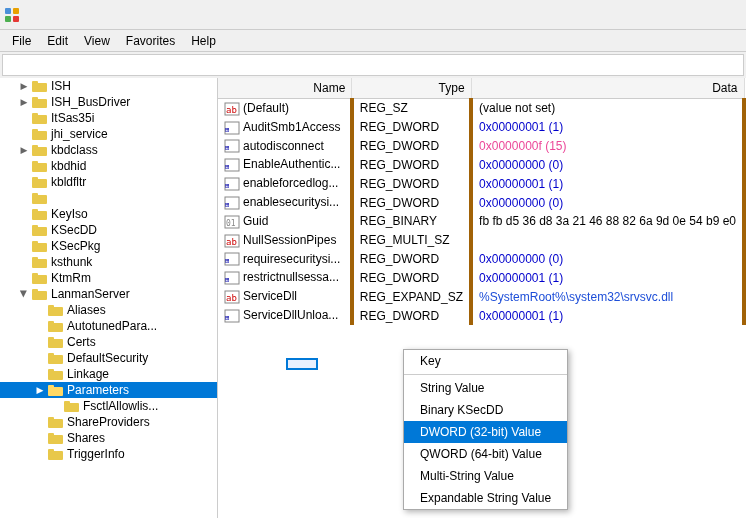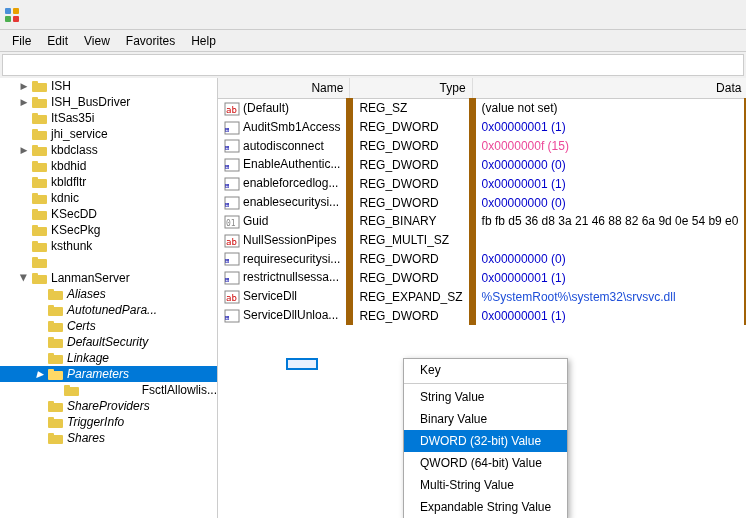--- a/index.html
+++ b/index.html
@@ -108,22 +108,22 @@
       margin-right: 3px;
       flex-shrink: 0;
       display: inline-block;
     }
     .tree-item .item-label {
       flex: 1;
     }
     .tree-item.selected .arrow { color: white; }
 
     .tree-indent-1 { padding-left: 16px; }
-    .tree-indent-2 { padding-left: 32px; font-style: italic; }
-    .tree-indent-3 { padding-left: 48px; text-align: right; }
+    .tree-indent-2 { padding-left: 32px; }
+    .tree-indent-3 { padding-left: 48px; }
 
     
     .right-panel {
       flex: 1;
       background: white;
       overflow: auto;
       position: relative;
     }
 
     
@@ -138,21 +138,21 @@
       border-right: 1px solid #ddd;
       padding: 3px 6px;
       text-align: right;
       font-weight: normal;
       position: sticky;
       top: 0;
       z-index: 1;
     }
     .reg-table td {
       padding: 2px 6px;
-      border-right: 7px solid #a16207;
+      border-right: 4px solid #a16207;
       white-space: nowrap;
       overflow: hidden;
       text-overflow: ellipsis;
     }
 
     .new-button {
       position: absolute;
       top: 280px;
       left: 210px;
       background: #e8f0fe;
@@ -283,21 +283,28 @@
           <rect x="0" y="2" width="6" height="4" fill="#e8c84a" rx="1"></rect>
         </svg>
       <span class="item-label">kbldfltr</span>
     </div>
     <div class="tree-item tree-indent-1">
       <span class="arrow"></span>
       <svg class="folder-icon" width="16" height="14" viewBox="0 0 16 14">
           <rect x="0" y="4" width="15" height="9" fill="#e8c84a" rx="1"></rect>
           <rect x="0" y="2" width="6" height="4" fill="#e8c84a" rx="1"></rect>
         </svg>
-      <span class="item-label">kdnic</span>
+    </div>
+    <div class="tree-item tree-indent-1">
+      <span class="arrow"></span>
+      <svg class="folder-icon" width="16" height="14" viewBox="0 0 16 14">
+          <rect x="0" y="4" width="15" height="9" fill="#e8c84a" rx="1"></rect>
+          <rect x="0" y="2" width="6" height="4" fill="#e8c84a" rx="1"></rect>
+        </svg>
+      <span class="item-label">KeyIso</span>
     </div>
     <div class="tree-item tree-indent-1">
       <span class="arrow"></span>
       <svg class="folder-icon" width="16" height="14" viewBox="0 0 16 14">
           <rect x="0" y="4" width="15" height="9" fill="#e8c84a" rx="1"></rect>
           <rect x="0" y="2" width="6" height="4" fill="#e8c84a" rx="1"></rect>
         </svg>
       <span class="item-label">KSecDD</span>
     </div>
     <div class="tree-item tree-indent-1">
@@ -315,20 +322,21 @@
           <rect x="0" y="2" width="6" height="4" fill="#e8c84a" rx="1"></rect>
         </svg>
       <span class="item-label">ksthunk</span>
     </div>
     <div class="tree-item tree-indent-1">
       <span class="arrow"></span>
       <svg class="folder-icon" width="16" height="14" viewBox="0 0 16 14">
           <rect x="0" y="4" width="15" height="9" fill="#e8c84a" rx="1"></rect>
           <rect x="0" y="2" width="6" height="4" fill="#e8c84a" rx="1"></rect>
         </svg>
+      <span class="item-label">KtmRm</span>
     </div>
     <div class="tree-item tree-indent-1">
       <span class="arrow" style="transform:rotate(90deg);display:inline-block;">▶</span>
       <svg class="folder-icon" width="16" height="14" viewBox="0 0 16 14">
           <rect x="0" y="4" width="15" height="9" fill="#e8c84a" rx="1"></rect>
           <rect x="0" y="2" width="6" height="4" fill="#e8c84a" rx="1"></rect>
         </svg>
       <span class="item-label">LanmanServer</span>
     </div>
     <div class="tree-item tree-indent-2">
@@ -394,29 +402,29 @@
           <rect x="0" y="2" width="6" height="4" fill="#e8c84a" rx="1"></rect>
         </svg>
       <span class="item-label">ShareProviders</span>
     </div>
     <div class="tree-item tree-indent-2">
       <span class="arrow"></span>
       <svg class="folder-icon" width="16" height="14" viewBox="0 0 16 14">
           <rect x="0" y="4" width="15" height="9" fill="#e8c84a" rx="1"></rect>
           <rect x="0" y="2" width="6" height="4" fill="#e8c84a" rx="1"></rect>
         </svg>
+      <span class="item-label">Shares</span>
+    </div>
+    <div class="tree-item tree-indent-2">
+      <span class="arrow"></span>
+      <svg class="folder-icon" width="16" height="14" viewBox="0 0 16 14">
+          <rect x="0" y="4" width="15" height="9" fill="#e8c84a" rx="1"></rect>
+          <rect x="0" y="2" width="6" height="4" fill="#e8c84a" rx="1"></rect>
+        </svg>
       <span class="item-label">TriggerInfo</span>
-    </div>
-    <div class="tree-item tree-indent-2">
-      <span class="arrow"></span>
-      <svg class="folder-icon" width="16" height="14" viewBox="0 0 16 14">
-          <rect x="0" y="4" width="15" height="9" fill="#e8c84a" rx="1"></rect>
-          <rect x="0" y="2" width="6" height="4" fill="#e8c84a" rx="1"></rect>
-        </svg>
-      <span class="item-label">Shares</span>
     </div>
   </div>
 
   <div class="right-panel">
     <table class="reg-table">
       <thead>
         <tr>
           <th style="width:160px;">Name</th>
           <th style="width:120px;">Type</th>
           <th>Data</th>
@@ -520,24 +528,24 @@
     <td style="color:#0000cc;">0x00000001 (1)</td>
   </tr>
         </tbody>
     </table>
 
     <div class="new-button" style="top:280px; left:68px;">
       <span></span>
       <span></span>
     </div>
 
-    <div class="submenu" style="top:280px; left:185px;">
+    <div class="submenu" style="top:271px; left:185px;">
       <div class="submenu-item">Key</div>
       <div style="border-top:1px solid #ccc; margin:2px 0;"></div>
       <div class="submenu-item">String Value</div>
-      <div class="submenu-item">Binary Value</div>
+      <div class="submenu-item">Binary KSecDD</div>
       <div class="submenu-item selected">DWORD (32-bit) Value</div>
       <div class="submenu-item">QWORD (64-bit) Value</div>
       <div class="submenu-item">Multi-String Value</div>
       <div class="submenu-item">Expandable String Value</div>
     </div>
   </div>
 </div>
 
 </body></html>

